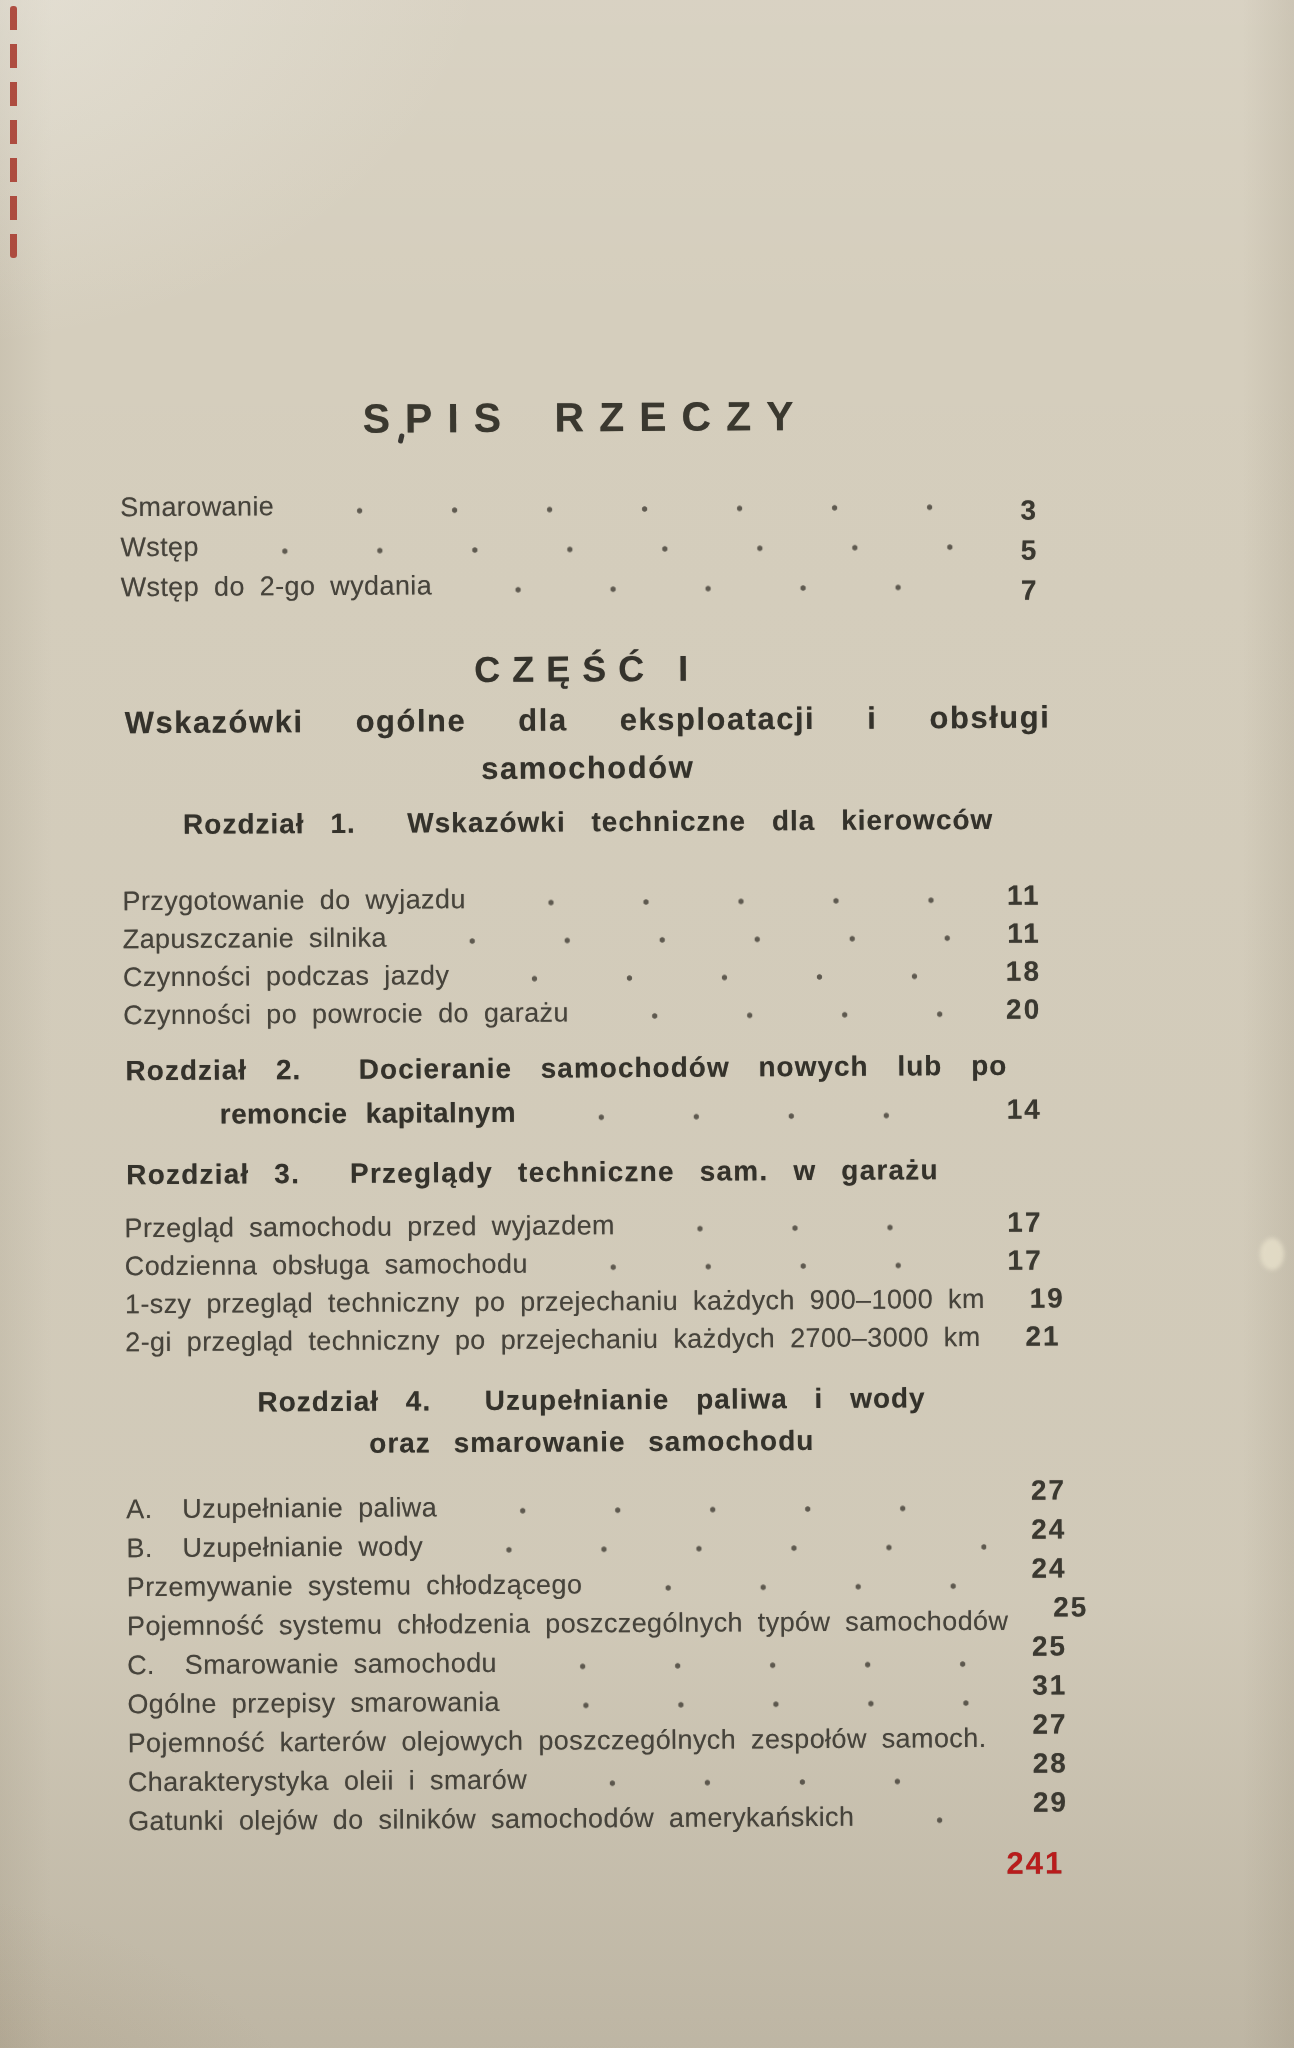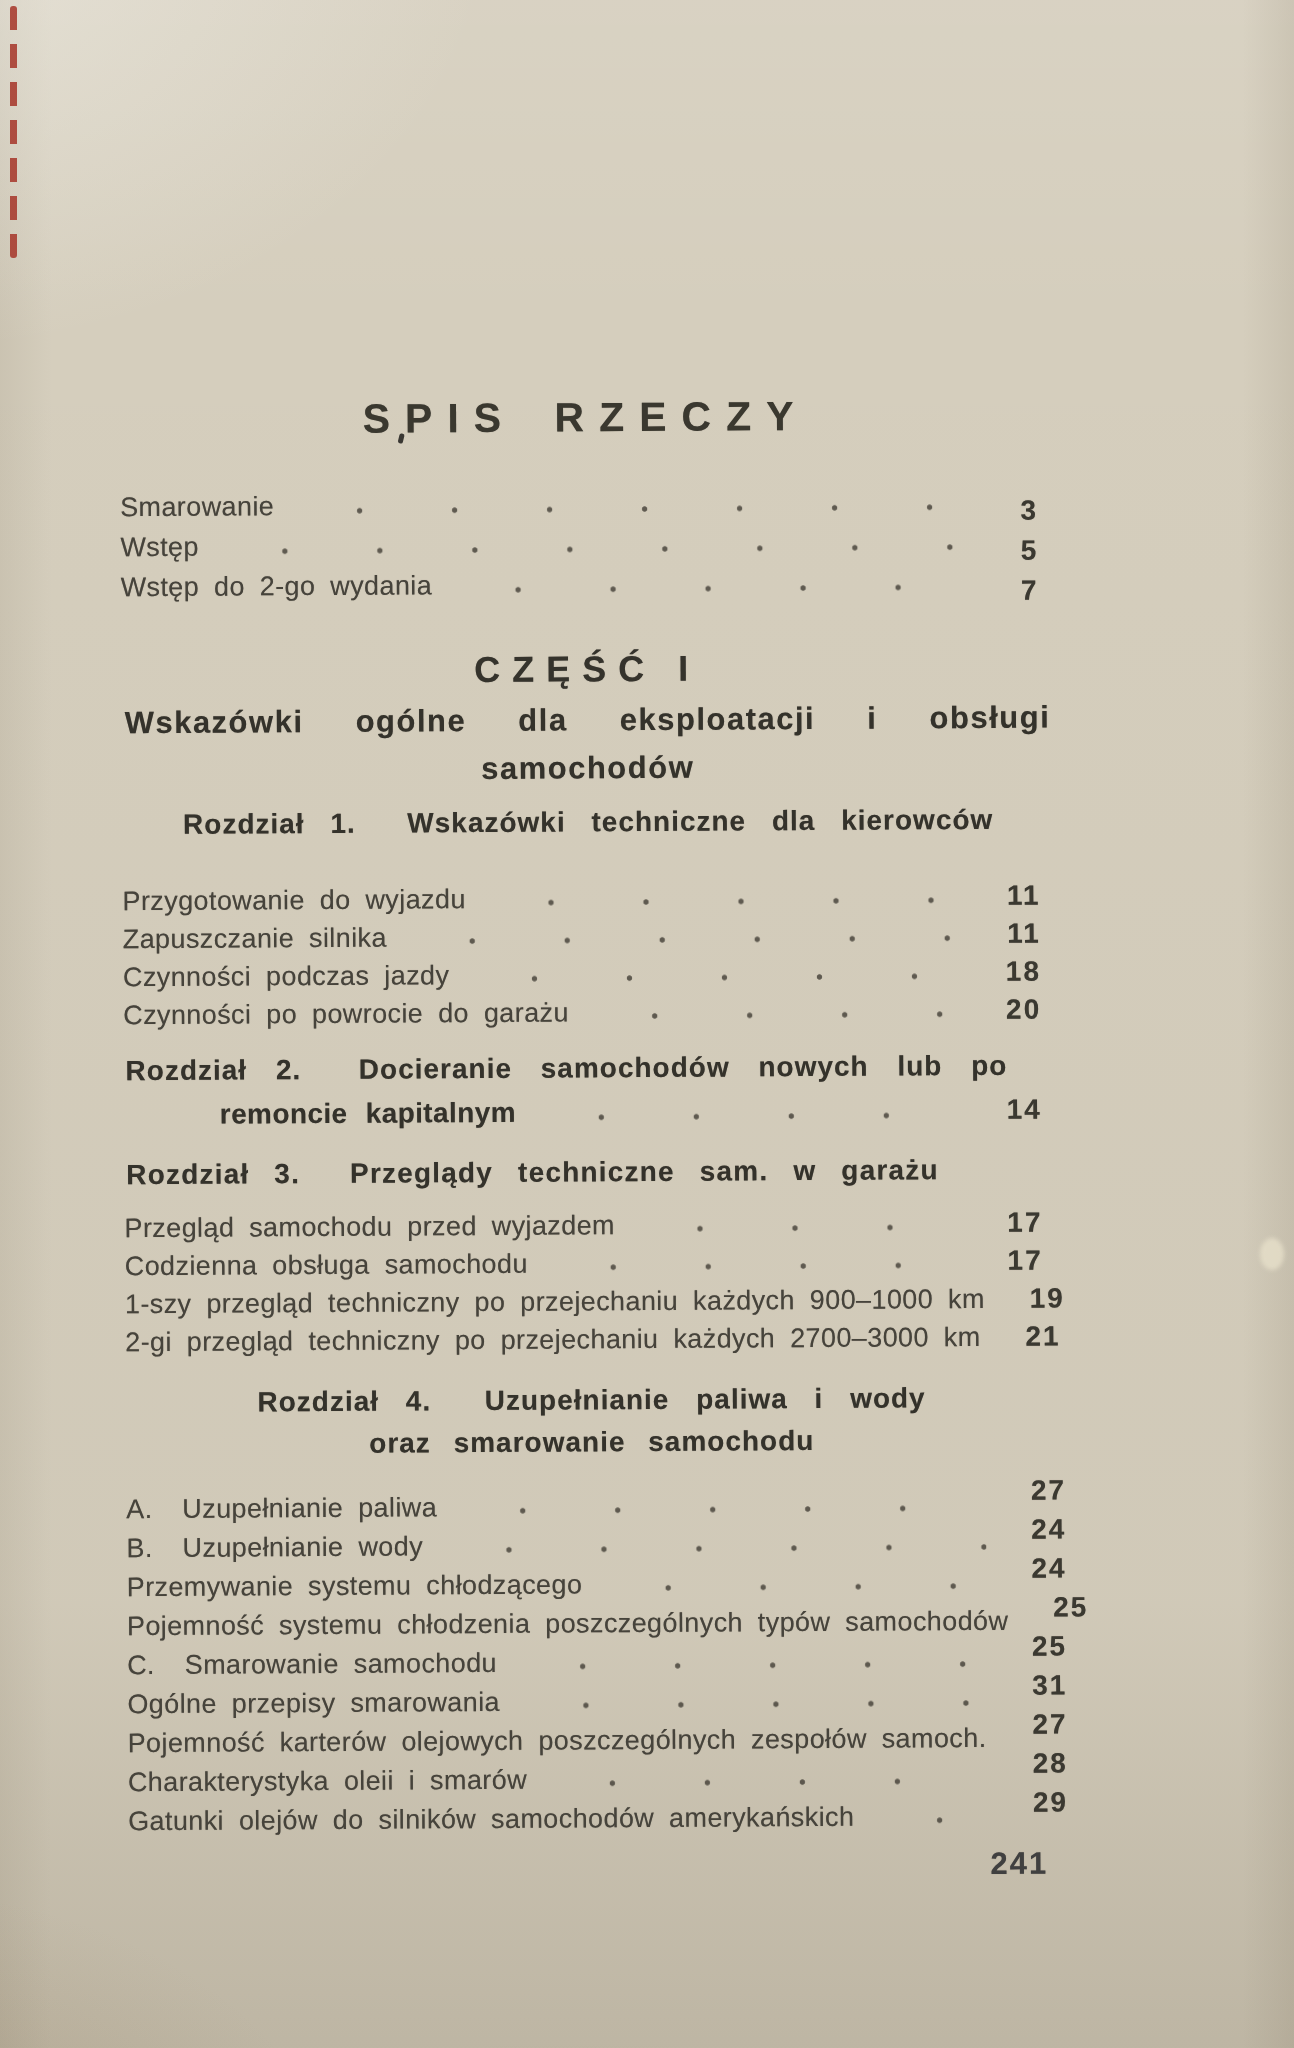--- a/index.html
+++ b/index.html
@@ -71,22 +71,22 @@
   .num{flex-shrink:0;min-width:64px;text-align:right;font-size:28px;color:#3b3931;font-weight:bold;letter-spacing:2px;}
   .front{top:484px;} .front .num{transform:translateY(9px);}
   .ch1{top:879px;}
   .ch3{top:1206px;}
   .ch4{top:1486px;width:940px;} .ch4 .num{transform:translateY(-13px);}
   .chap2-row{
     position:absolute;left:218px;top:1092px;width:822px;
     display:flex;align-items:baseline;height:40px;line-height:40px;
   }
   .chap2-row .lab{font-weight:bold;font-size:28px;color:#34322b;word-spacing:10px;}
-  .folio{position:absolute;left:984px;top:1848px;width:90px;text-align:left;
-    font-size:31px;font-weight:bold;color:#404040;letter-spacing:2px;}
+  .folio{position:absolute;left:984px;top:1848px;width:90px;text-align:center;
+    font-size:31px;font-weight:bold;color:#b91c1c;letter-spacing:2px;}
 </style>
 </head>
 <body>
 
 <div id="paper"></div>
 <div class="red-marks"></div>
 <div class="fleck"></div>
 
 <div id="content">
 

